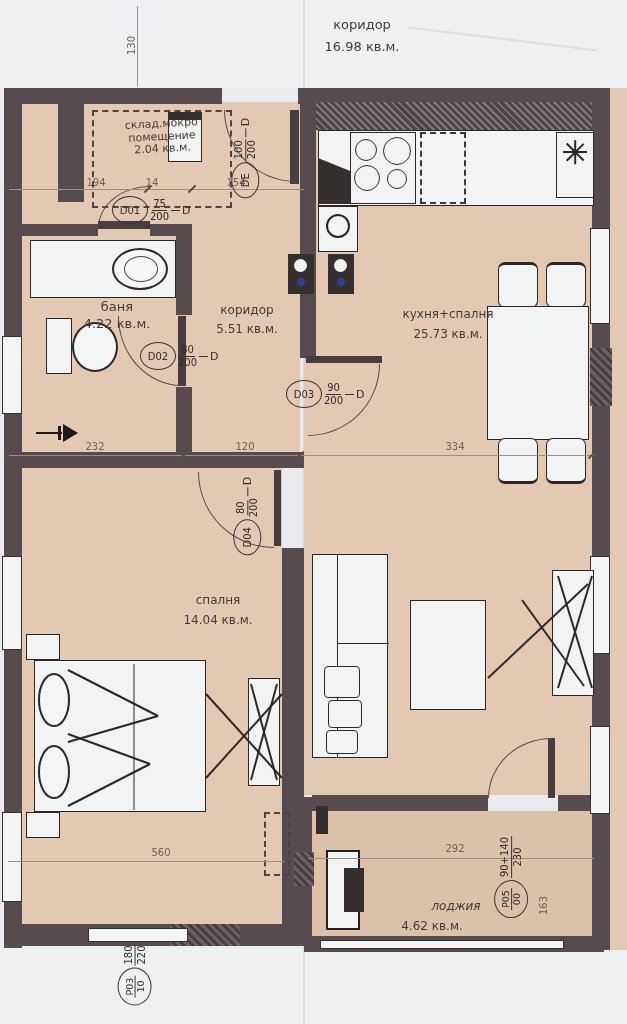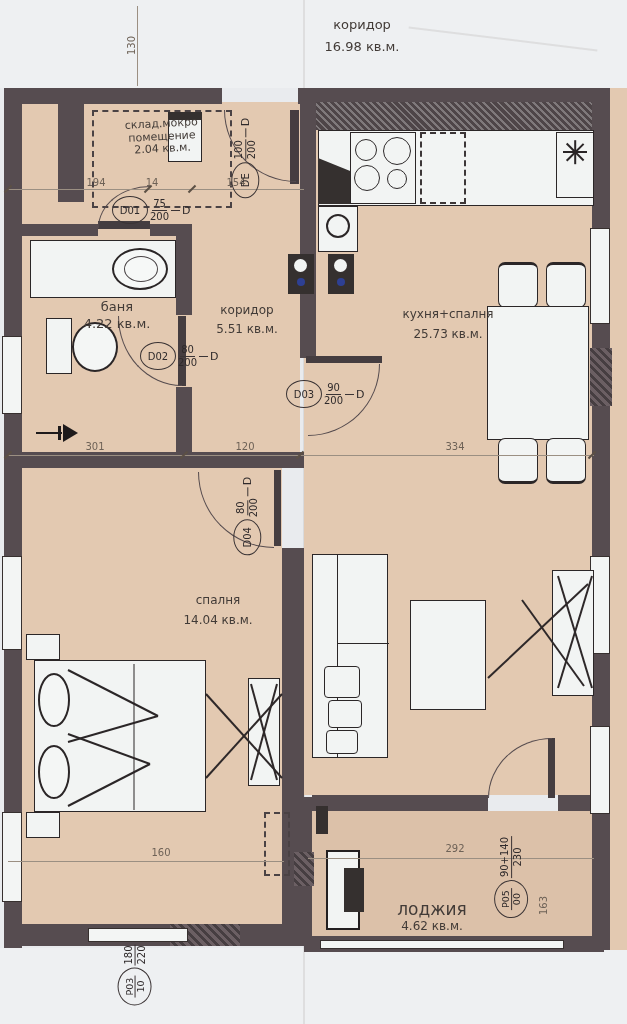--- a/index.html
+++ b/index.html
@@ -216,41 +216,41 @@
   <div class="abs tick" style="left:299px;top:450px;"></div>
   <div class="abs tick" style="left:591px;top:450px;"></div>
   <div class="abs tick" style="left:7px;top:184px;"></div>
   <div class="abs tick" style="left:147px;top:184px;"></div>
   <div class="abs tick" style="left:191px;top:184px;"></div>
 
   <div class="dim rot" style="left:131px;top:40px;">130</div>
   <div class="dim" style="left:96px;top:177px;">194</div>
   <div class="dim" style="left:152px;top:177px;">14</div>
   <div class="dim" style="left:236px;top:177px;">154</div>
-  <div class="dim" style="left:95px;top:441px;">301</div>
+  <div class="dim" style="left:95px;top:441px;">232</div>
   <div class="dim" style="left:245px;top:441px;">120</div>
   <div class="dim" style="left:455px;top:441px;">334</div>
-  <div class="dim" style="left:161px;top:847px;">160</div>
+  <div class="dim" style="left:161px;top:847px;">560</div>
   <div class="dim" style="left:455px;top:843px;">292</div>
   <div class="dim rot" style="left:543px;top:900px;">163</div>
 
   <div class="rl" style="left:162px;top:118px;transform:translateX(-50%) rotate(-3deg);font-size:11px;">
     <span style="display:block;">склад.мокро</span>
     <span style="display:block;">помещение</span>
     <span style="display:block;">2.04 кв.м.</span>
   </div>
   <div class="rl" style="left:117px;top:300px;">баня</div>
   <div class="rl" style="left:117px;top:317px;">4.22 кв.м.</div>
   <div class="rl" style="left:247px;top:304px;font-size:12px;">коридор</div>
   <div class="rl" style="left:247px;top:323px;font-size:12px;">5.51 кв.м.</div>
   <div class="rl" style="left:448px;top:308px;font-size:12px;">кухня+спалня</div>
   <div class="rl" style="left:448px;top:328px;font-size:12px;">25.73 кв.м.</div>
   <div class="rl" style="left:218px;top:594px;font-size:12px;">спалня</div>
   <div class="rl" style="left:218px;top:614px;font-size:12px;">14.04 кв.м.</div>
-  <div class="rl" style="left:432px;top:900px;font-size:17px;">лоджия</div>
+  <div class="rl" style="left:456px;top:900px;font-size:12px;font-style:italic;">лоджия</div>
   <div class="rl" style="left:432px;top:920px;font-size:12px;">4.62 кв.м.</div>
 
   <div class="dtag rot" style="left:205px;top:144px;">
     <span class="c">DE</span>
     <span class="frac">
         <span class="n">100</span>
         <span>200</span>
       </span>
     <span class="lead"></span>
     <span class="suf">D</span>

